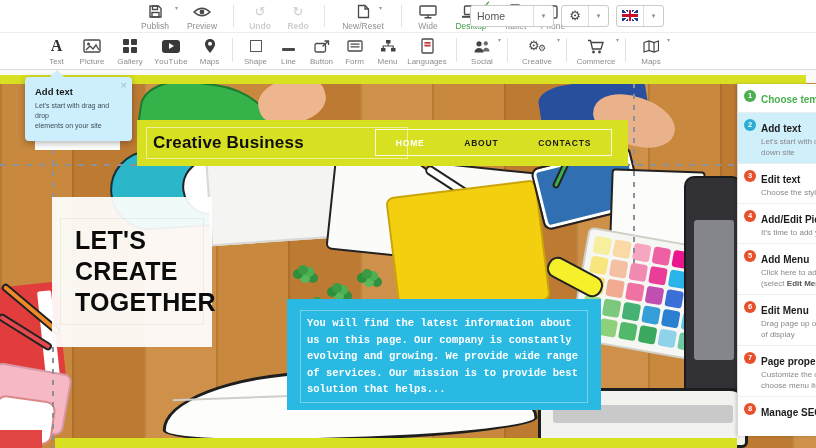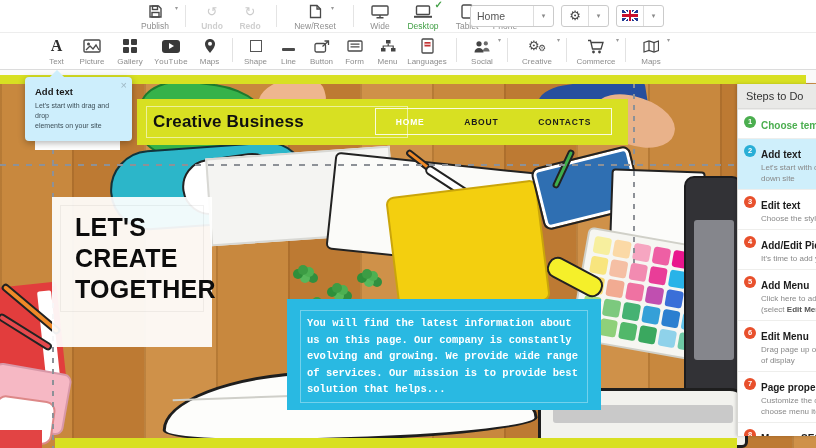--- a/index.html
+++ b/index.html
@@ -96,28 +96,28 @@
   .guide{position:absolute;z-index:2;}
   .gvl{left:52px;top:13px;width:2px;height:365px;background:repeating-linear-gradient(180deg,#8d9197 0 5px,transparent 5px 11px);}
   .gvr{left:633px;top:13px;width:2px;height:180px;background:repeating-linear-gradient(180deg,#8d9197 0 5px,transparent 5px 11px);}
   .gh{left:0;top:94px;width:737px;height:2px;background:repeating-linear-gradient(90deg,#8d9197 0 6px,transparent 6px 13px);}
 
   
   .band{position:absolute;left:0;top:5px;width:806px;height:9px;background:var(--lime,#d8e022);z-index:3;}
   .logo{position:absolute;left:35px;top:28px;width:85px;height:52px;background:#fff;z-index:3;display:flex;align-items:center;justify-content:center;}
   .logo .ring{width:30px;height:30px;border:2px solid #55524a;border-radius:50%;transform:rotate(-12deg);display:flex;align-items:center;justify-content:center;}
   .logo .blob{width:10px;height:14px;background:#f3e03a;border-radius:50% 50% 40% 40%;}
-  .hdr{position:absolute;left:137px;top:29px;width:491px;height:46px;background:var(--lime,#d8e022);z-index:3;}
+  .hdr{position:absolute;left:137px;top:50px;width:491px;height:46px;background:var(--lime,#d8e022);z-index:3;}
   .brandbox{position:absolute;left:9px;top:7px;width:262px;height:32px;border:1px solid rgba(255,255,255,.55);display:flex;align-items:center;padding-left:6px;}
   .brand{font-size:17px;font-weight:bold;color:#101010;letter-spacing:.2px;white-space:nowrap;}
   .navbox{position:absolute;left:238px;top:9px;width:237px;height:27px;border:1px solid rgba(255,255,255,.85);display:flex;align-items:center;justify-content:space-around;}
   .navitem{font-size:8.5px;font-weight:bold;letter-spacing:.8px;color:#1b1b1b;cursor:pointer;}
   .navitem.current{color:#ffffff;}
   .headline{position:absolute;left:52px;top:127px;width:160px;height:150px;background:rgba(255,255,255,.93);z-index:3;}
-  .hl-in{margin:8px 8px;border:1px solid rgba(0,0,0,.05);padding:6px 0 6px 14px;}
+  .hl-in{margin:21px 8px;border:1px solid rgba(0,0,0,.05);padding:6px 0 6px 14px;}
   .hl-line{font-size:25px;font-weight:bold;color:#0c0c0c;line-height:31px;letter-spacing:.3px;white-space:nowrap;}
   .about{position:absolute;left:287px;top:229px;width:314px;height:111px;background:var(--aqua,#29b9e2);z-index:3;font-family:Liberation Mono, monospace;}
   .about-in{margin:11px 13px;border:1px solid rgba(255,255,255,.35);padding:4px 6px;font-size:10.5px;line-height:16.5px;font-weight:bold;color:#fff;}
   .footer-band{position:absolute;left:55px;top:368px;width:682px;height:10px;background:var(--lime,#d8e022);z-index:3;}
 
   
   .sidebar{position:absolute;left:737px;top:14px;width:79px;height:352px;background:#fff;z-index:4;overflow:hidden;
            border-left:1px solid #d8d8d4;box-shadow:-1px 0 3px rgba(0,0,0,.18);}
   .shead{height:25px;background:#e9e9e7;border-bottom:1px solid #dcdcda;font-size:11px;color:#333;line-height:25px;padding-left:8px;white-space:nowrap;}
   .srow{display:flex;padding:5px 0 5px 6px;border-top:1px solid #eeeeec;cursor:pointer;background:#fff;}
@@ -151,20 +151,29 @@
       <div class="tbtn" style="width:46px">
         <span class="mini-caret">▾</span>
         <span class="ic">
           <svg width="15" height="15" viewBox="0 0 15 15" fill="none" stroke="#4a4a4a" stroke-width="1.4">
             <path d="M2 2 h8.5 l2.5 2.5 V13 H2z"></path>
               <rect x="4.5" y="2" width="5" height="3.5"></rect>
               <rect x="4" y="8.5" width="7" height="4.5"></rect>
           </svg>
           </span>
         <span class="lb">Publish</span>
+      </div>
+      <div class="tbtn" style="width:48px">
+        <span class="ic">
+          <svg width="18" height="12" viewBox="0 0 18 12">
+              <path d="M1 6 Q9 -1.5 17 6 Q9 13.5 1 6z" fill="none" stroke="#4a4a4a" stroke-width="1.4"></path>
+              <circle cx="9" cy="6" r="2.4" fill="#4a4a4a"></circle>
+            </svg>
+          </span>
+        <span class="lb">Preview</span>
       </div>
       <div class="sep1"></div>
       <div class="tbtn disabled" style="width:38px">
         <span class="ic glyph">↺</span>
         <span class="lb">Undo</span>
       </div>
       <div class="tbtn disabled" style="width:38px">
         <span class="ic glyph">↻</span>
         <span class="lb">Redo</span>
       </div>
@@ -472,21 +481,20 @@
         <div class="hl-line">CREATE</div>
         <div class="hl-line">TOGETHER</div>
       </div>
     </div>
     <div class="about">
       <div class="about-in">You will find the latest information about us on this page. Our company is constantly evolving and growing. We provide wide range of services. Our mission is to provide best solution that helps...</div>
     </div>
     <div class="footer-band"></div>
 
     <div class="sidebar">
-      <div class="shead">Steps to Do</div>
 
       <div class="srow">
         <span class="scirc c-green">1</span>
         <span class="scont"><span class="stitle t-green">Choose template</span></span>
       </div>
       <div class="srow active">
         <span class="scirc c-blue">2</span>
         <span class="scont">
           <span class="stitle">Add text</span>
           <div class="sline">Let's start with drag and drop elements on</div>

